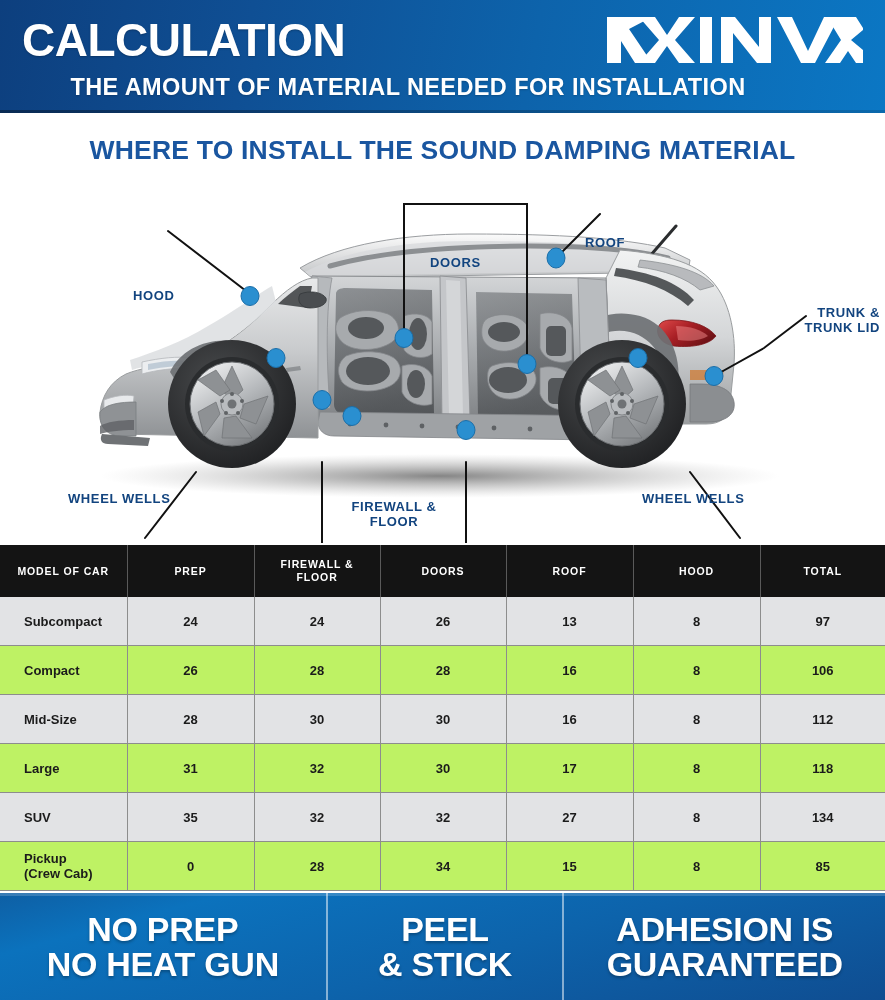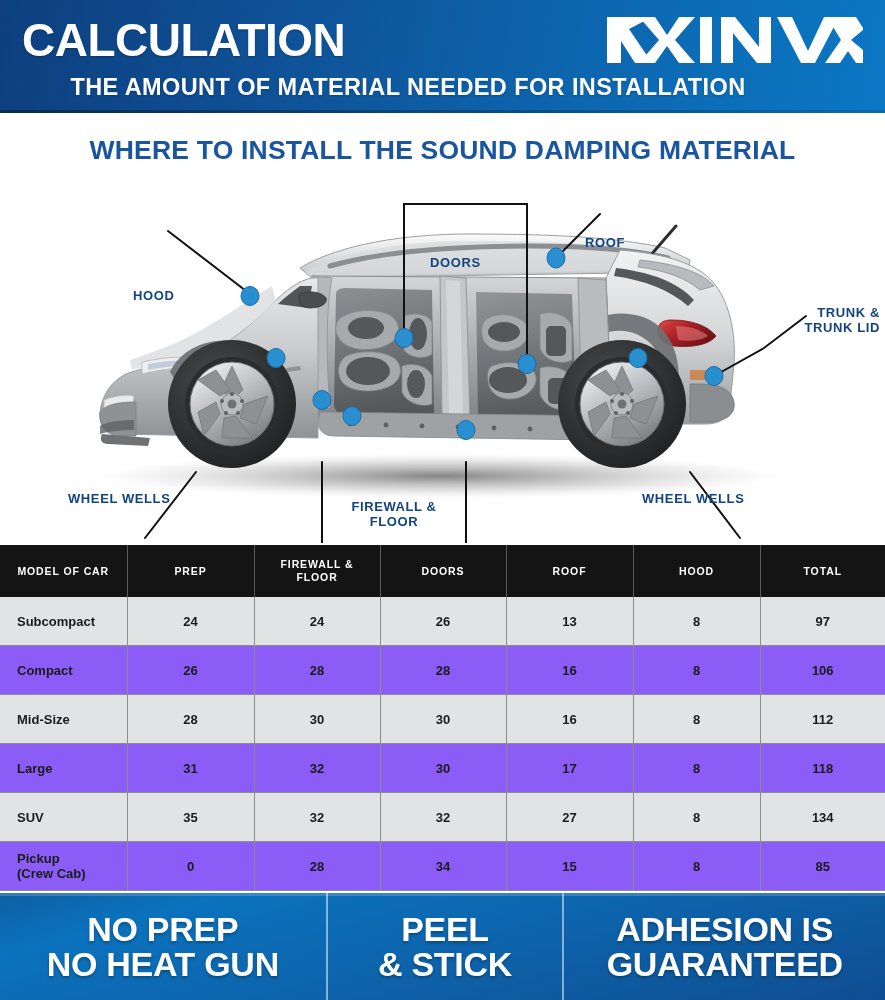--- a/index.html
+++ b/index.html
@@ -68,23 +68,23 @@
     letter-spacing:0.9px;height:52px;padding:0 2px;
     border-right:1px solid #5a5a5a;line-height:13px;vertical-align:middle;
   }
   .tbl th:last-child{border-right:none;}
   .tbl td{
     height:48px;font-size:13px;font-weight:bold;color:#1b1b1b;
     text-align:center;border-right:1px solid #8d8d8d;
     border-bottom:1px solid #8d8d8d;line-height:15px;padding:0 2px;
   }
   .tbl td:last-child{border-right:none;}
-  .tbl td.model{text-align:left;padding-left:17px;}
+  .tbl td.model{text-align:left;padding-left:24px;}
   .tbl tr.alt td{background:#e2e3e5;}
-  .tbl tr:not(.alt) td{background:#8b5cf6;}
+  .tbl tr:not(.alt) td{background:#bef264;}
 
   
   .footer{
     position:absolute;left:0;top:893px;width:885px;height:107px;
     background:linear-gradient(165deg,#0e5fa4 0%,#0b72bd 18%,#0d63ab 55%,#0f4d91 100%);
     display:flex;
   }
   .footer:before{
     content:"";position:absolute;left:0;top:0;right:0;height:3px;
     background:rgba(255,255,255,.18);

